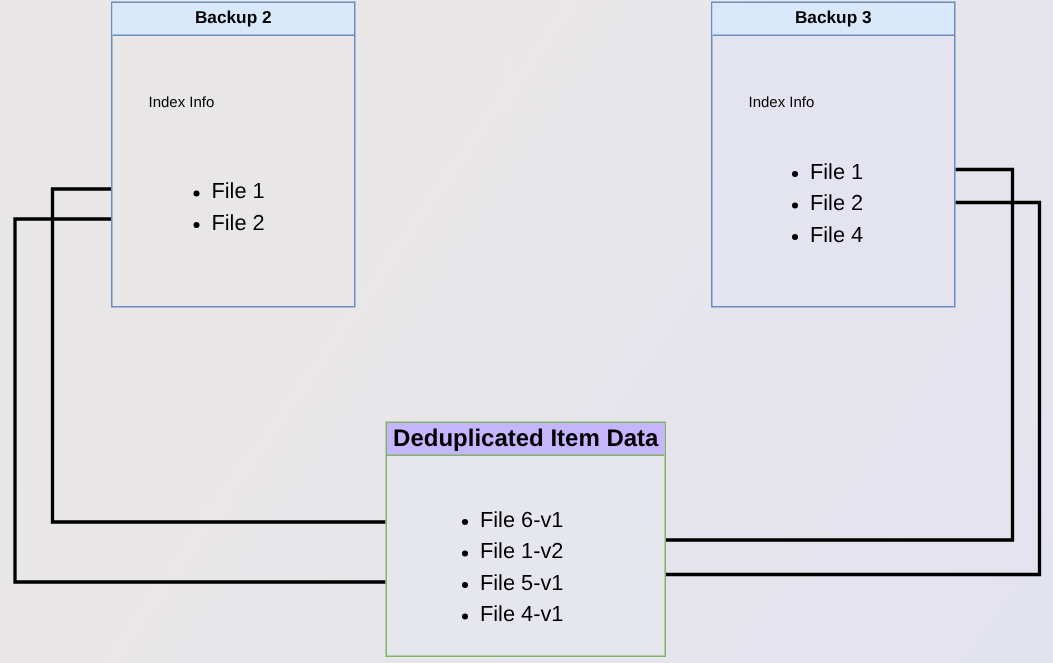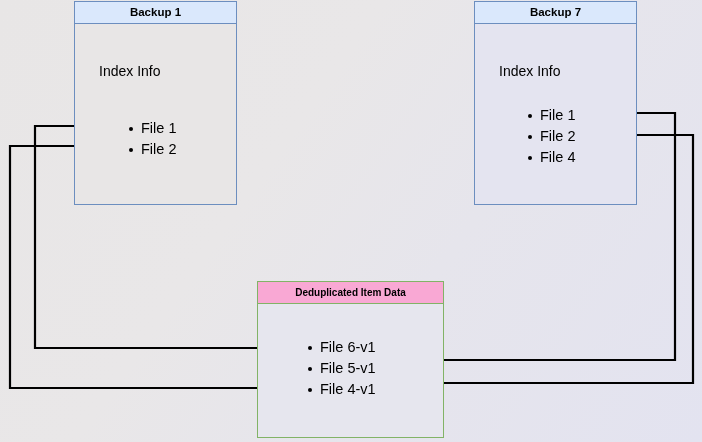--- a/index.html
+++ b/index.html
@@ -49,31 +49,31 @@
     height: 22px;
     line-height: 21px;
     text-align: center;
     font-size: 11.5px;
     font-weight: bold;
     color: #000;
     background: #dae8fc;
     border-bottom: 1px solid #6c8ebf;
   }
   .node.dedup .node-title {
-    background: #f9a8d4;
+    background: #c4b5fd;
     border-bottom-color: #82b366;
-    font-size: 10px;
+    font-size: 16px;
   }
   .node-body {
     position: relative;
     height: calc(100% - 22px);
   }
   .plain-label {
     position: absolute;
-    font-size: 14px;
+    font-size: 10px;
     color: #000;
     white-space: nowrap;
   }
   .file-list {
     position: absolute;
     margin: 0;
     padding: 0;
     list-style: none;
   }
   .file-list li {
@@ -114,46 +114,47 @@
     <path d="M 124 126 L 35 126 L 35 348 L 297 348" fill="none" stroke="#000" stroke-width="2.2" stroke-linejoin="miter" marker-end="url(#arrowR)"></path>
 
     <path d="M 124 146 L 10 146 L 10 388 L 297 388" fill="none" stroke="#000" stroke-width="2.2" stroke-linejoin="miter" marker-end="url(#arrowR)"></path>
 
     <path d="M 594 113 L 675 113 L 675 360 L 398 360" fill="none" stroke="#000" stroke-width="2.2" stroke-linejoin="miter" marker-end="url(#arrowL)"></path>
 
     <path d="M 594 135 L 693 135 L 693 383 L 398 383" fill="none" stroke="#000" stroke-width="2.2" stroke-linejoin="miter" marker-end="url(#arrowL)"></path>
   </svg>
 
   <div class="node backup1" style="left:74px; top:1px; width:163px; height:204px;">
-    <div class="node-title">Backup 1</div>
+    <div class="node-title">Backup 2</div>
     <div class="node-body">
       <div class="plain-label" style="left:24px; top:39px;">Index Info</div>
       <ul class="file-list" style="left:52px; top:94px;">
         <li>File 1</li>
         <li>File 2</li>
       </ul>
     </div>
   </div>
 
   <div class="node backup2" style="left:474px; top:1px; width:163px; height:204px;">
-    <div class="node-title">Backup 7</div>
+    <div class="node-title">Backup 3</div>
     <div class="node-body">
       <div class="plain-label" style="left:24px; top:39px;">Index Info</div>
       <ul class="file-list" style="left:51px; top:81px;">
         <li>File 1</li>
         <li>File 2</li>
         <li>File 4</li>
       </ul>
     </div>
   </div>
 
   <div class="node dedup" style="left:257px; top:281px; width:187px; height:157px;">
     <div class="node-title">Deduplicated Item Data</div>
     <div class="node-body">
       <ul class="file-list" style="left:48px; top:33px;">
         <li>File 6-v1</li>
+        <li>File 1-v2</li>
         <li>File 5-v1</li>
         <li>File 4-v1</li>
       </ul>
     </div>
   </div>
 
 </div>
 
 </body></html>

